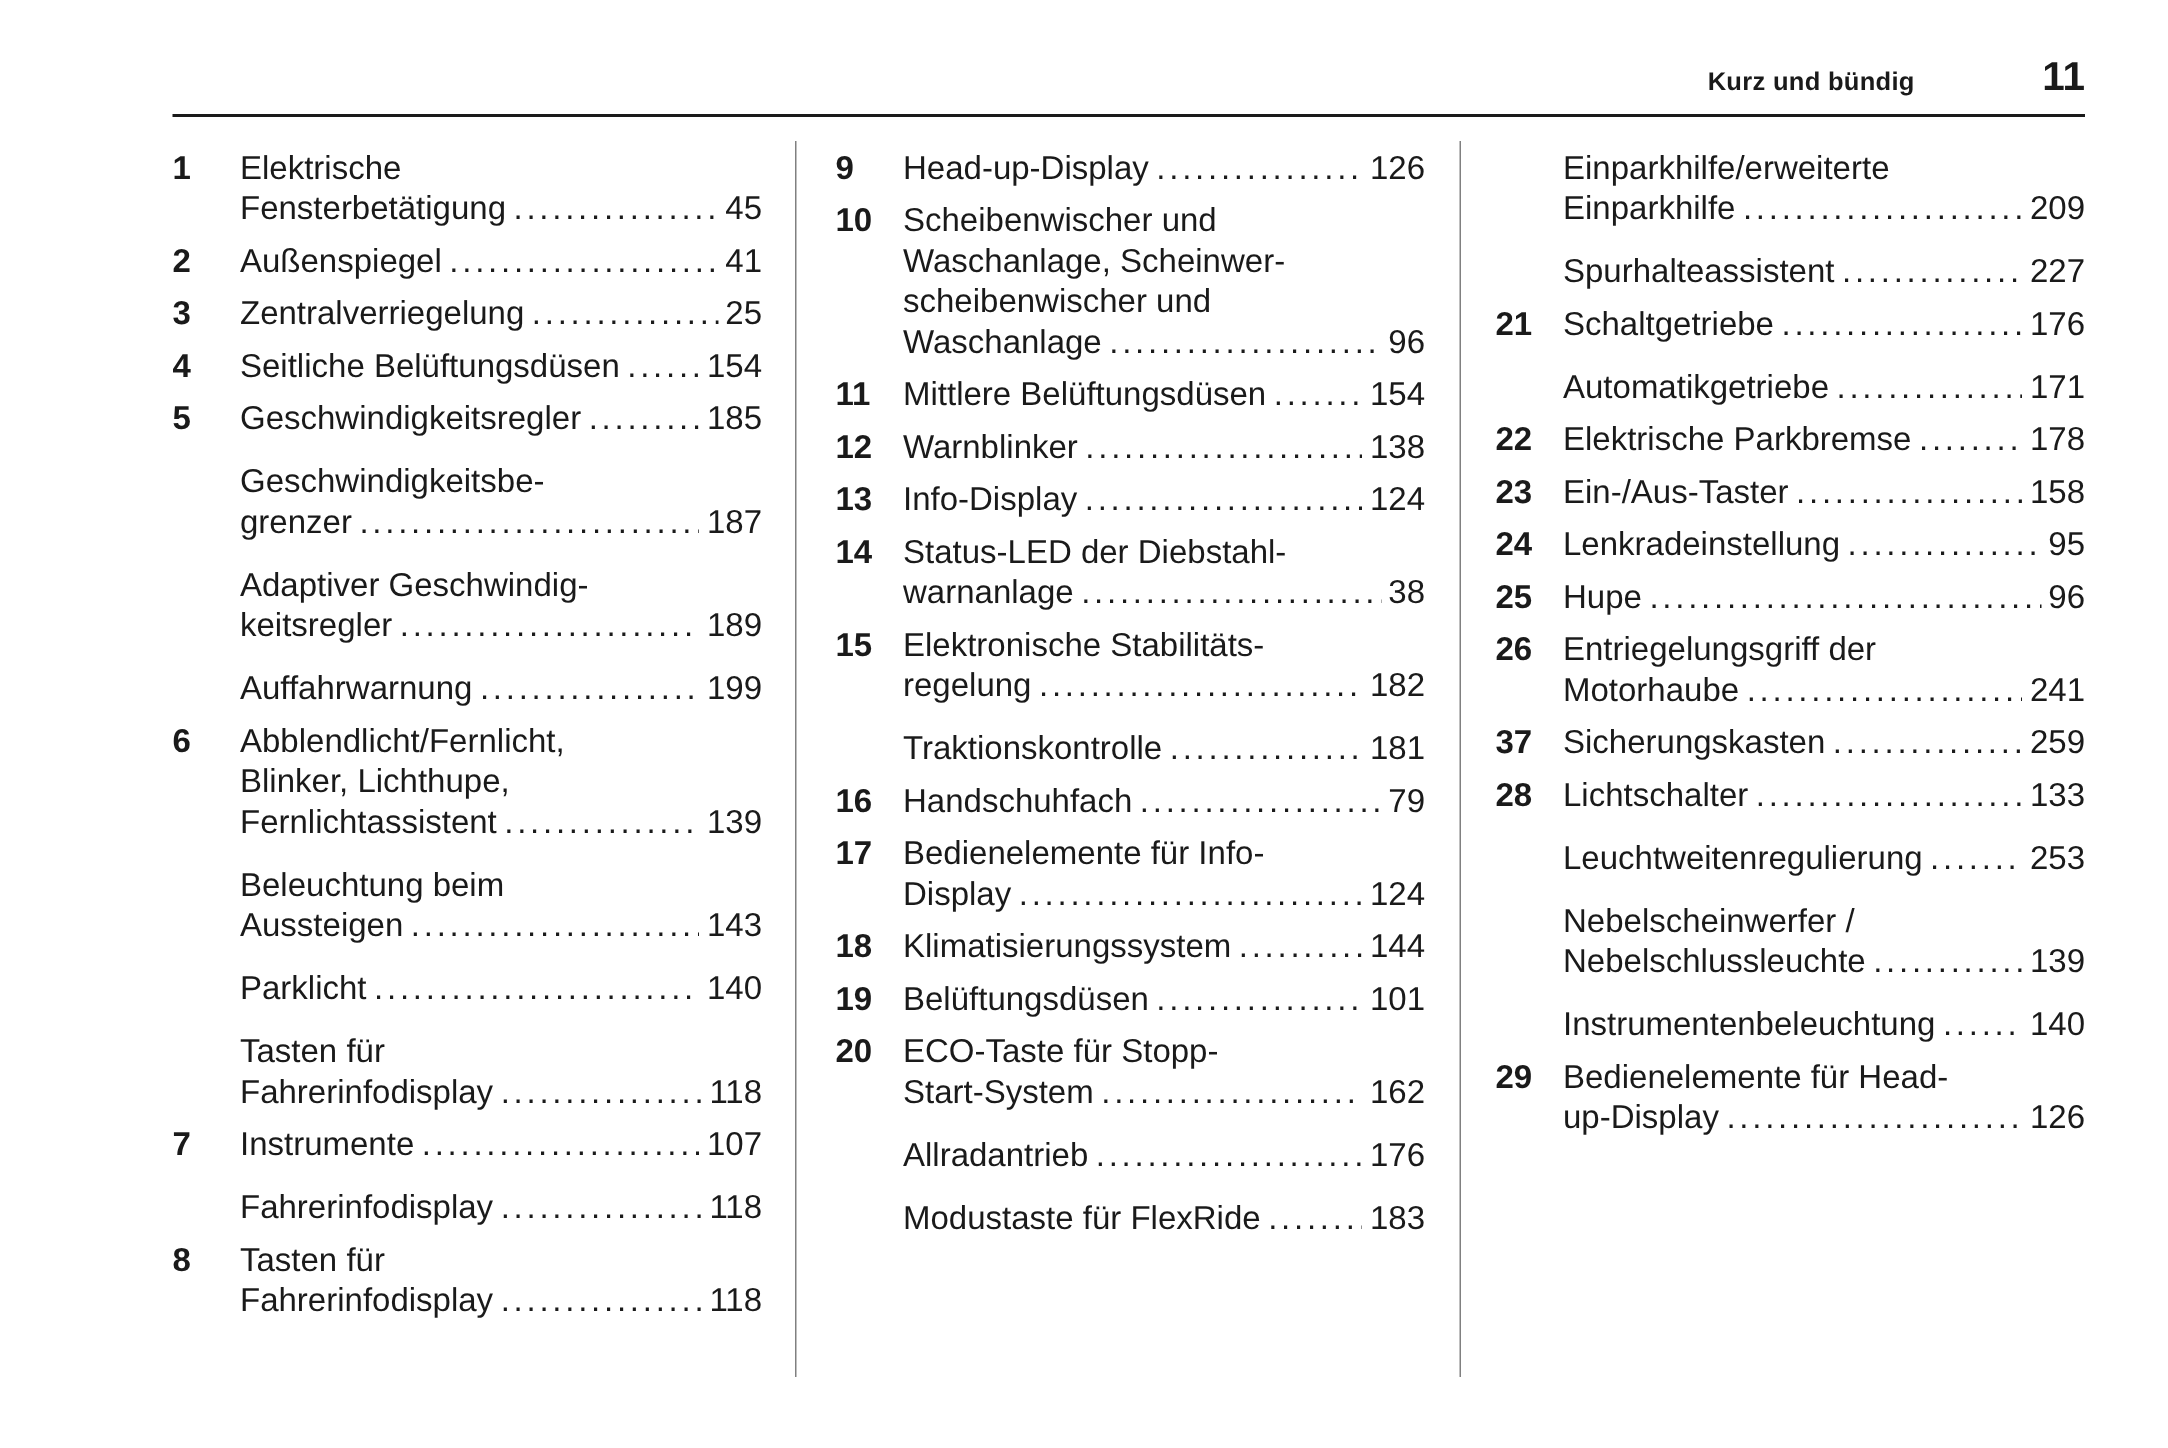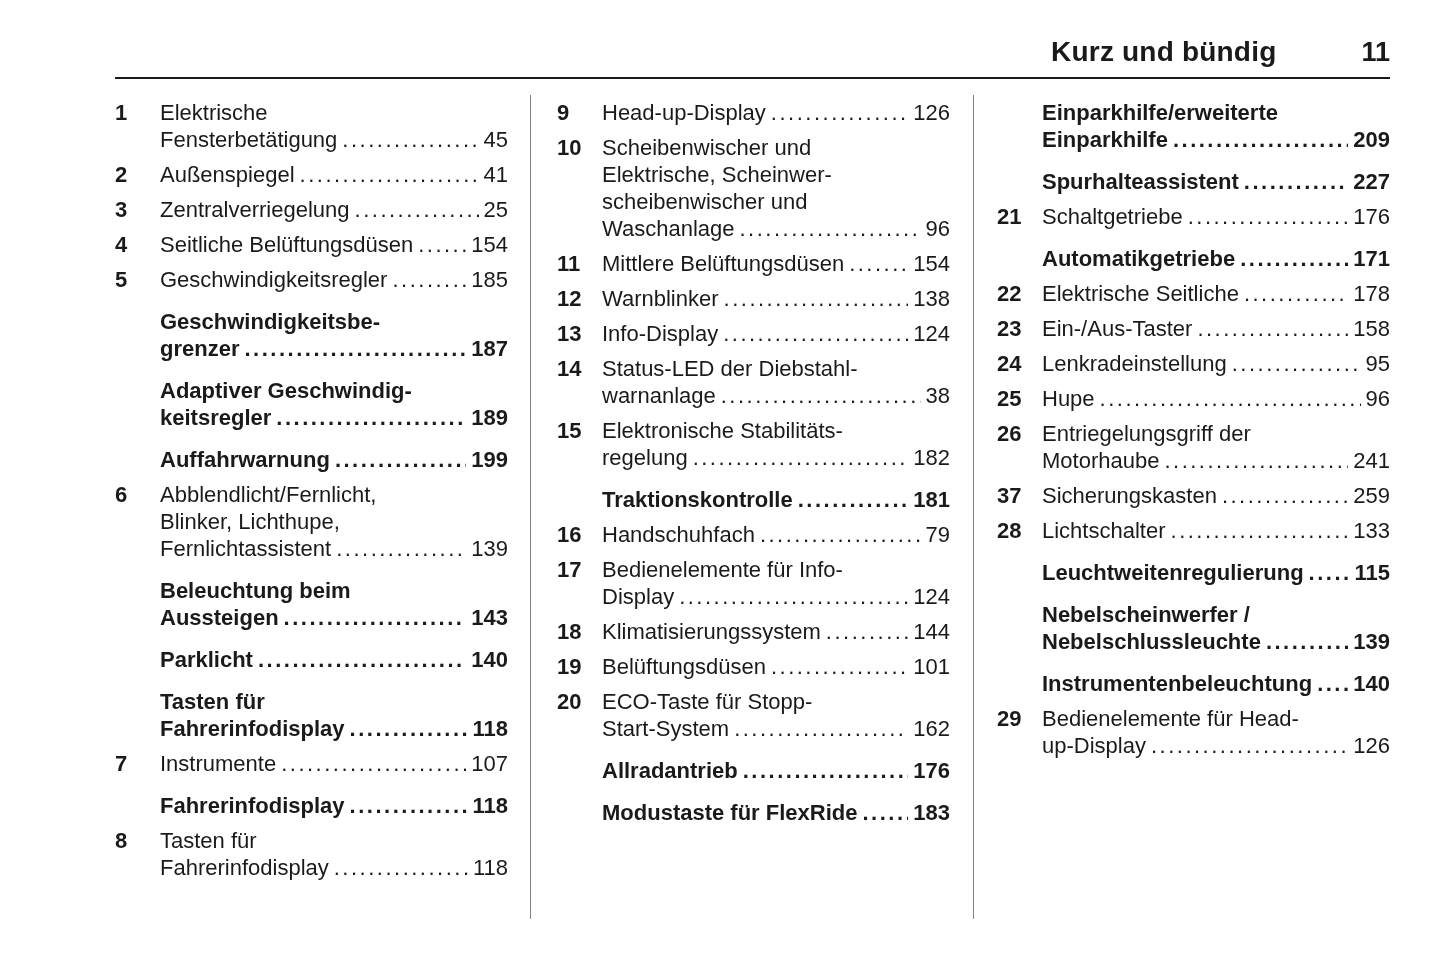--- a/index.html
+++ b/index.html
@@ -11,21 +11,21 @@
     font-family: "Liberation Sans", sans-serif;
     color: var(--text, #1a1a1a);
   }
   .page-header {
     display: flex;
     justify-content: flex-end;
     align-items: baseline;
     padding: 36px 55px 0 115px;
   }
   .page-title {
-    font-size: 28px;
+    font-size: 17px;
     font-weight: bold;
     letter-spacing: 0.2px;
   }
   .page-number {
     font-size: 27px;
     font-weight: bold;
     margin-left: 85px;
   }
   .header-rule {
     margin: 9px 55px 0 115px;
@@ -48,21 +48,21 @@
     width: 417px;
     border-left: 1.5px solid var(--divider, #808080);
     padding-left: 23px;
   }
   .entry {
     display: flex;
     font-size: 22px;
     line-height: 27px;
   }
   .entry.numbered { margin-top: 8px; }
-  .entry.unnumbered { margin-top: 15px; font-weight: bold; }
+  .entry.unnumbered { margin-top: 15px; }
   .entry:first-child { margin-top: 0; }
   .num {
     flex: none;
     width: 45px;
     font-weight: bold;
   }
   .body { flex: 1; min-width: 0; }
   .line { display: block; white-space: nowrap; }
   .lastline {
     display: flex;
@@ -260,21 +260,21 @@
               <span class="text">Head-up-Display</span>
               <span class="dots"></span>
               <span class="pg">126</span>
             </span>
           </span>
         </div>
         <div class="entry numbered">
           <span class="num">10</span>
           <span class="body">
             <span class="line">Scheibenwischer und</span>
-            <span class="line">Elektrische, Scheinwer-</span>
+            <span class="line">Waschanlage, Scheinwer-</span>
             <span class="line">scheibenwischer und</span>
             <span class="line lastline">
               <span class="text">Waschanlage</span>
               <span class="dots"></span>
               <span class="pg">96</span>
             </span>
           </span>
         </div>
         <div class="entry numbered">
           <span class="num">11</span>
@@ -450,21 +450,21 @@
               <span class="text">Automatikgetriebe</span>
               <span class="dots"></span>
               <span class="pg">171</span>
             </span>
           </span>
         </div>
         <div class="entry numbered">
           <span class="num">22</span>
           <span class="body">
             <span class="line lastline">
-              <span class="text">Elektrische Seitliche</span>
+              <span class="text">Elektrische Parkbremse</span>
               <span class="dots"></span>
               <span class="pg">178</span>
             </span>
           </span>
         </div>
         <div class="entry numbered">
           <span class="num">23</span>
           <span class="body">
             <span class="line lastline">
               <span class="text">Ein-/Aus-Taster</span>
@@ -523,21 +523,21 @@
               <span class="pg">133</span>
             </span>
           </span>
         </div>
         <div class="entry unnumbered">
           <span class="num"></span>
           <span class="body">
             <span class="line lastline">
               <span class="text">Leuchtweitenregulierung</span>
               <span class="dots"></span>
-              <span class="pg">115</span>
+              <span class="pg">253</span>
             </span>
           </span>
         </div>
         <div class="entry unnumbered">
           <span class="num"></span>
           <span class="body">
             <span class="line">Nebelscheinwerfer /</span>
             <span class="line lastline">
               <span class="text">Nebelschlussleuchte</span>
               <span class="dots"></span>

